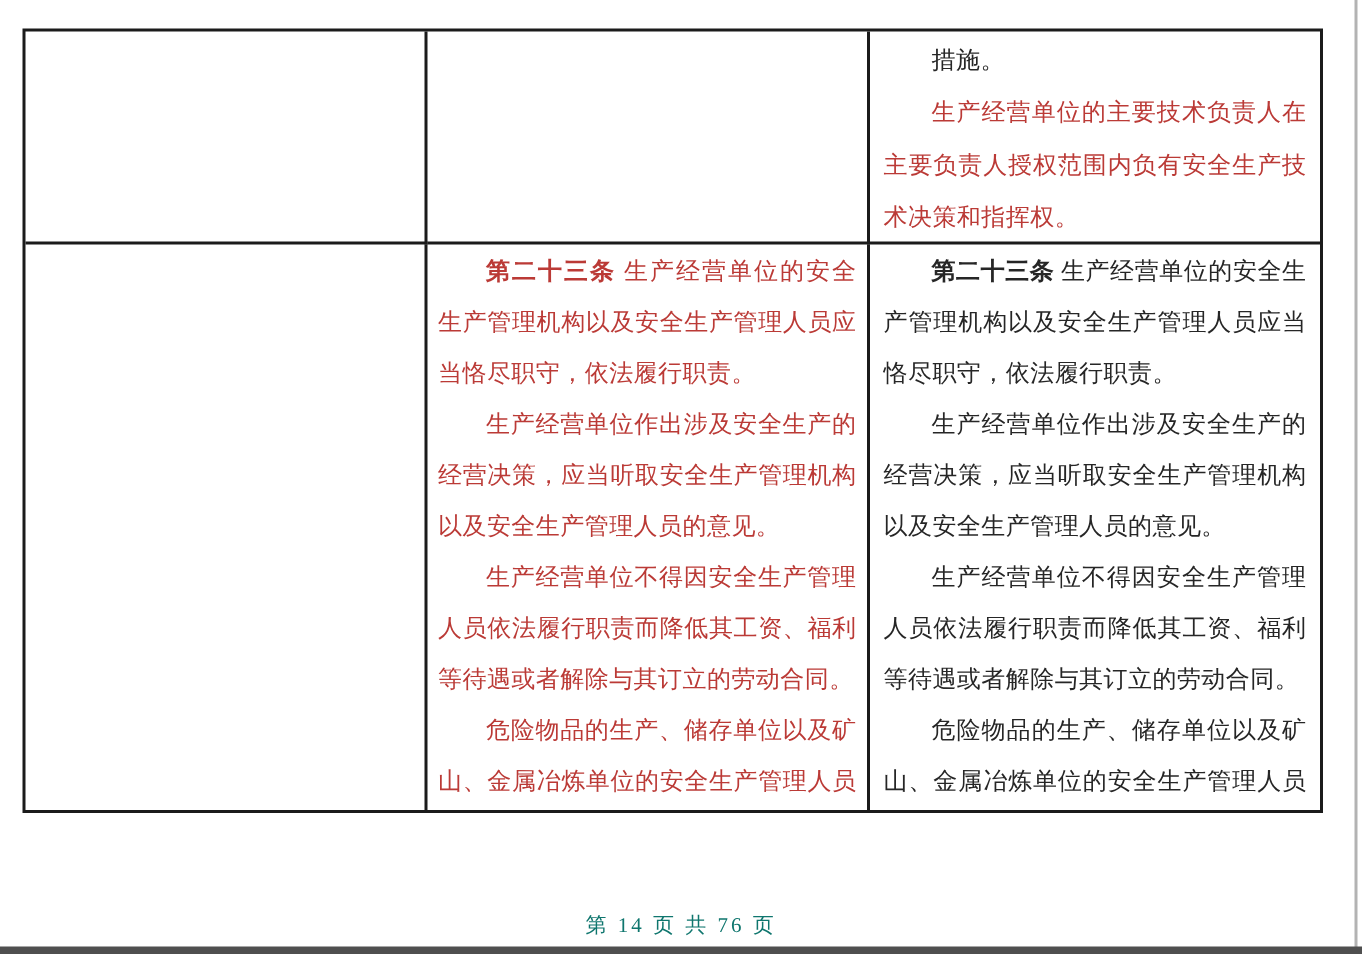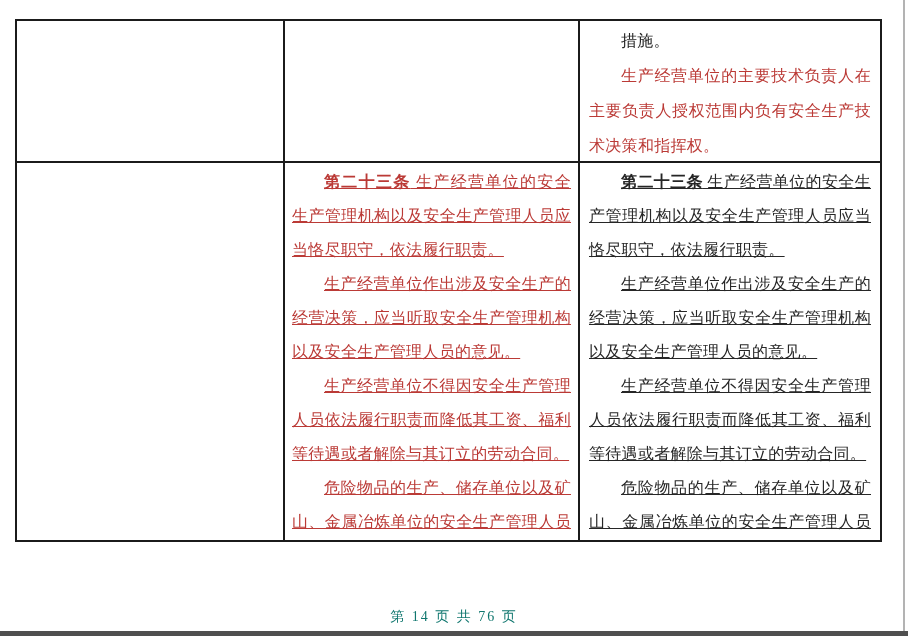--- a/index.html
+++ b/index.html
@@ -9,21 +9,21 @@
   .doc-table{
     position:absolute; left:15px; top:19px; width:867px; height:523px;
     display:grid;
     grid-template-columns:268px 295px 1fr;
     grid-template-rows:142px 1fr;
     border:2px solid #1b1b1b;
     background:#ffffff;
   }
   .cell{ border-right:2px solid #1b1b1b; border-bottom:2px solid #1b1b1b; overflow:hidden; }
   .cell.last-col{ border-right:none; }
-  .cell.last-row{ border-bottom:none;text-decoration:underline; }
+  .cell.last-row{ border-bottom:none; }
 
   .cell p{
     font-size:16px;
     line-height:34px;
     text-align:justify;
     text-indent:2em;
     letter-spacing:0.3px;
   }
   .cell.r1 p{ line-height:35px; }
   .pad2{ padding:2px 7px 0 7px; }

